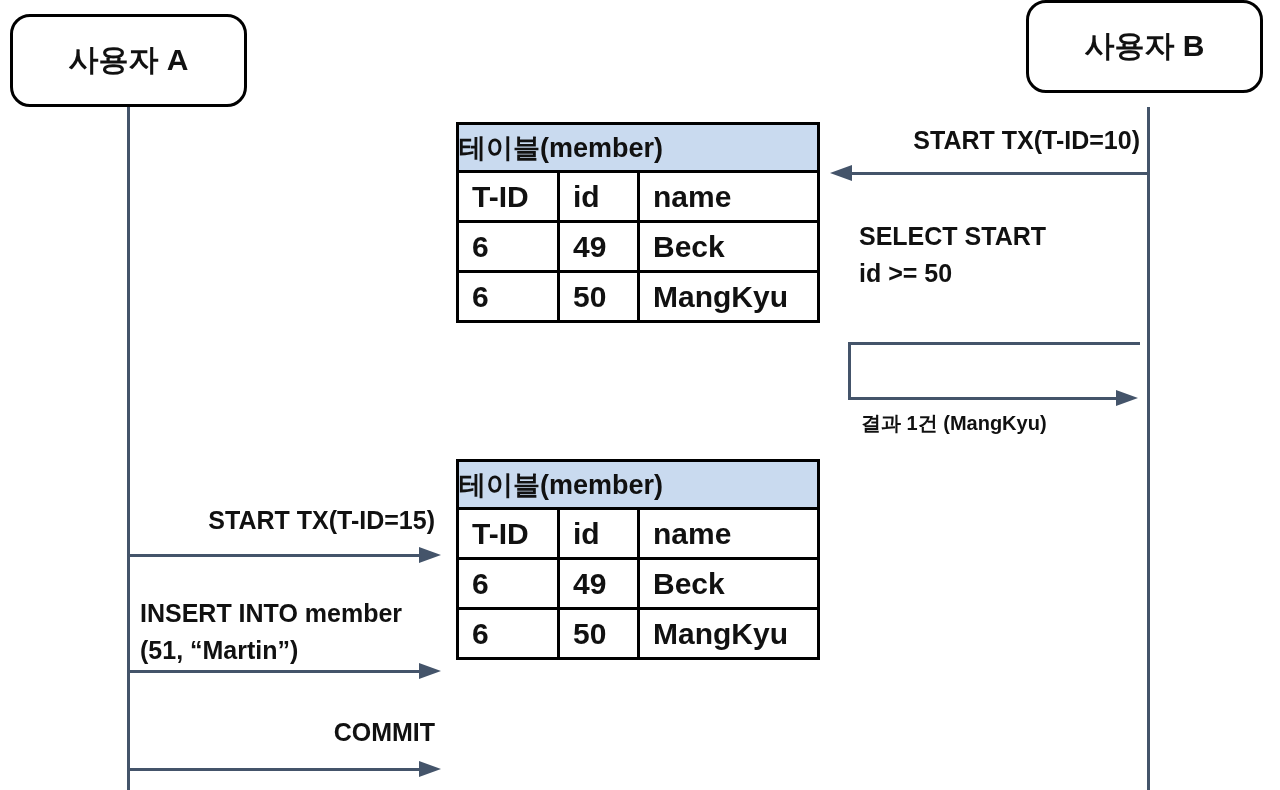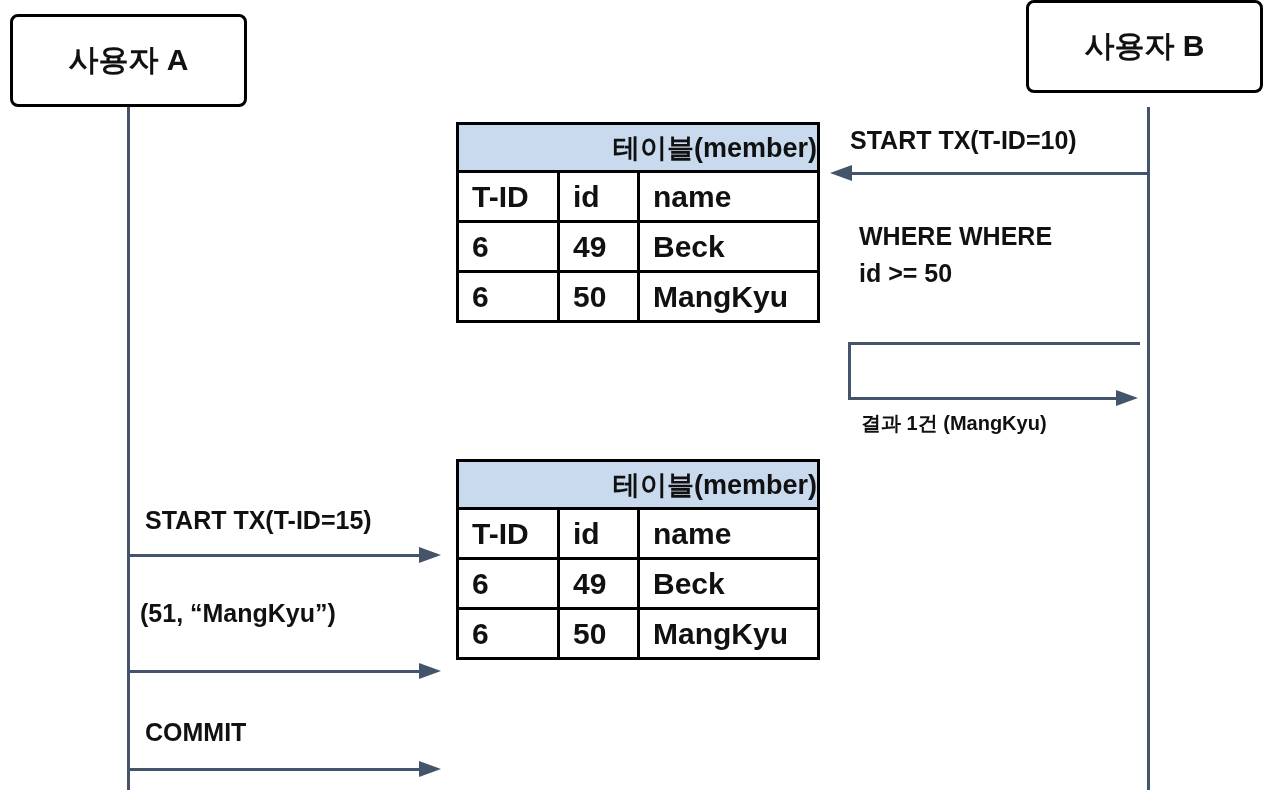--- a/index.html
+++ b/index.html
@@ -18,21 +18,21 @@
     font-family: "Liberation Sans", "DejaVu Sans", sans-serif;
     font-weight: bold;
     color: #111111;
     overflow: hidden;
   }
   .actor-box {
     position: absolute;
     width: 237px;
     height: 93px;
     border: 3.5px solid var(--border);
-    border-radius: 8px;
+    border-radius: 20px;
     background: #ffffff;
     display: flex;
     align-items: center;
     justify-content: center;
     font-size: 30px;
   }
   .lifeline {
     position: absolute;
     width: 2.5px;
     background: var(--arrow);
@@ -59,37 +59,37 @@
     width: 0; height: 0;
     border-top: 8px solid transparent;
     border-bottom: 8px solid transparent;
     border-right: 22px solid var(--arrow);
   }
   .msg-label {
     position: absolute;
     font-size: 25px;
     white-space: nowrap;
   }
-  .msg-label.center { text-align: left; }
+  .msg-label.center { text-align: right; }
   .multiline { line-height: 37px; }
   table.mtable {
     position: absolute;
     border-collapse: collapse;
     background: #ffffff;
   }
   table.mtable td {
     border: 3px solid var(--border);
     font-size: 30px;
     vertical-align: middle;
     padding-left: 13px;
     height: 50px;
   }
   table.mtable td.title-cell {
     background: var(--table-title-bg);
-    text-align: right;
+    text-align: left;
     padding-left: 0;
     font-size: 27px;
     height: 48px;
   }
   table.mtable tr.highlight td { background: var(--highlight-row-bg); }
   .col-tid { width: 101px; }
   .col-id { width: 80px; }
   .col-name { width: 180px; }
 </style>
 </head>
@@ -133,21 +133,21 @@
       <td>MangKyu</td>
     </tr>
   </tbody>
     </table>
 
   <div class="msg-label center" style="left:850px; top:126px; width:290px;">START TX(T-ID=10)</div>
   <div class="hline" style="left:848px; top:172px; width:300px;"></div>
   <div class="arrowhead-left" style="left:830px; top:165px;"></div>
 
   <div class="msg-label multiline" style="left:859px; top:218px;">
-    <div>WHERE WHERE</div>
+    <div>SELECT START</div>
     <div>id &gt;= 50</div>
   </div>
 
   <div class="hline" style="left:848px; top:342px; width:292px;"></div>
   <div class="vline" style="left:848px; top:342px; height:58px;"></div>
   <div class="hline" style="left:848px; top:397px; width:272px;"></div>
   <div class="arrowhead-right" style="left:1116px; top:390px;"></div>
 
   <div class="msg-label" style="left:861px; top:410px; font-size:20px;">결과 1건 (MangKyu)</div>
 
@@ -177,21 +177,22 @@
       <td>MangKyu</td>
     </tr>
   </tbody>
     </table>
 
   <div class="msg-label center" style="left:145px; top:506px; width:290px;">START TX(T-ID=15)</div>
   <div class="hline" style="left:128px; top:554px; width:293px;"></div>
   <div class="arrowhead-right" style="left:419px; top:547px;"></div>
 
   <div class="msg-label multiline" style="left:140px; top:595px;">
-    <div>(51, “MangKyu”)</div>
+    <div>INSERT INTO member</div>
+    <div>(51, “Martin”)</div>
   </div>
   <div class="hline" style="left:128px; top:670px; width:293px;"></div>
   <div class="arrowhead-right" style="left:419px; top:663px;"></div>
 
   <div class="msg-label center" style="left:145px; top:718px; width:290px;">COMMIT</div>
   <div class="hline" style="left:128px; top:768px; width:293px;"></div>
   <div class="arrowhead-right" style="left:419px; top:761px;"></div>
 
 </div>
 

